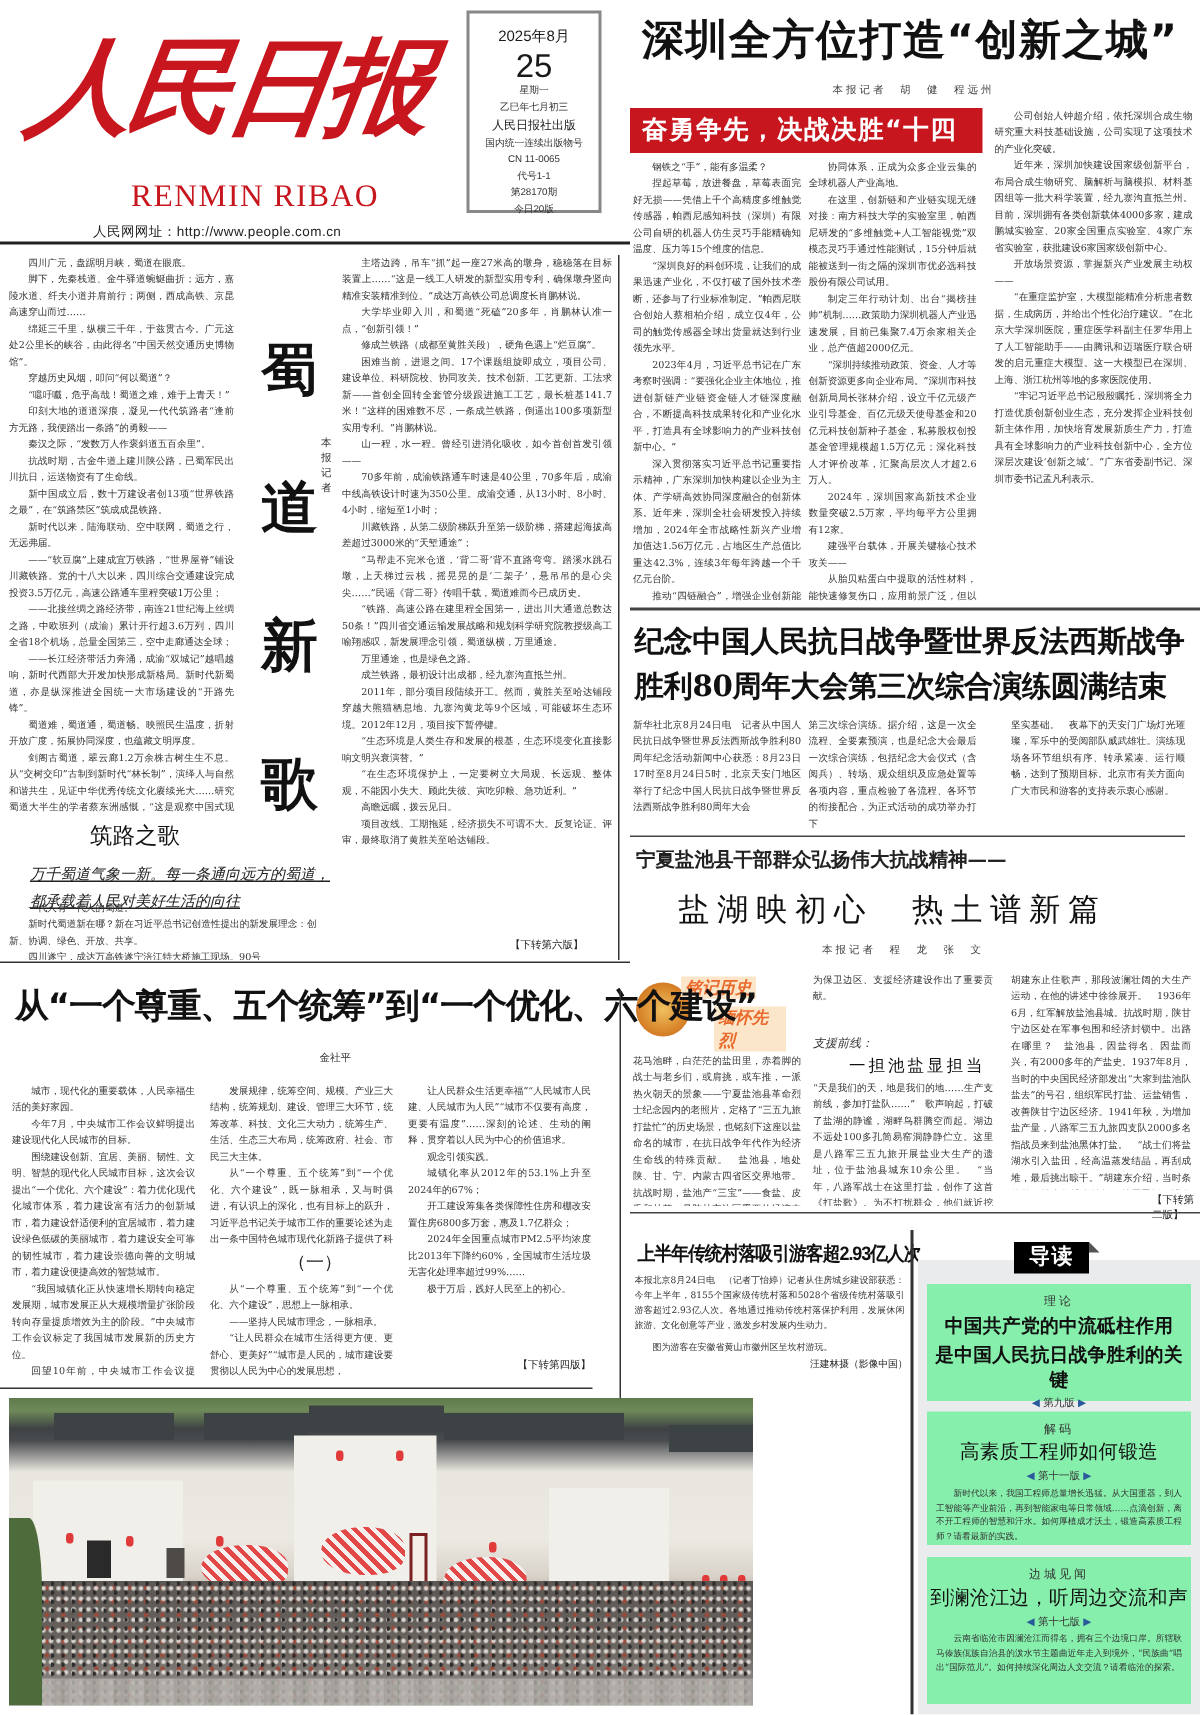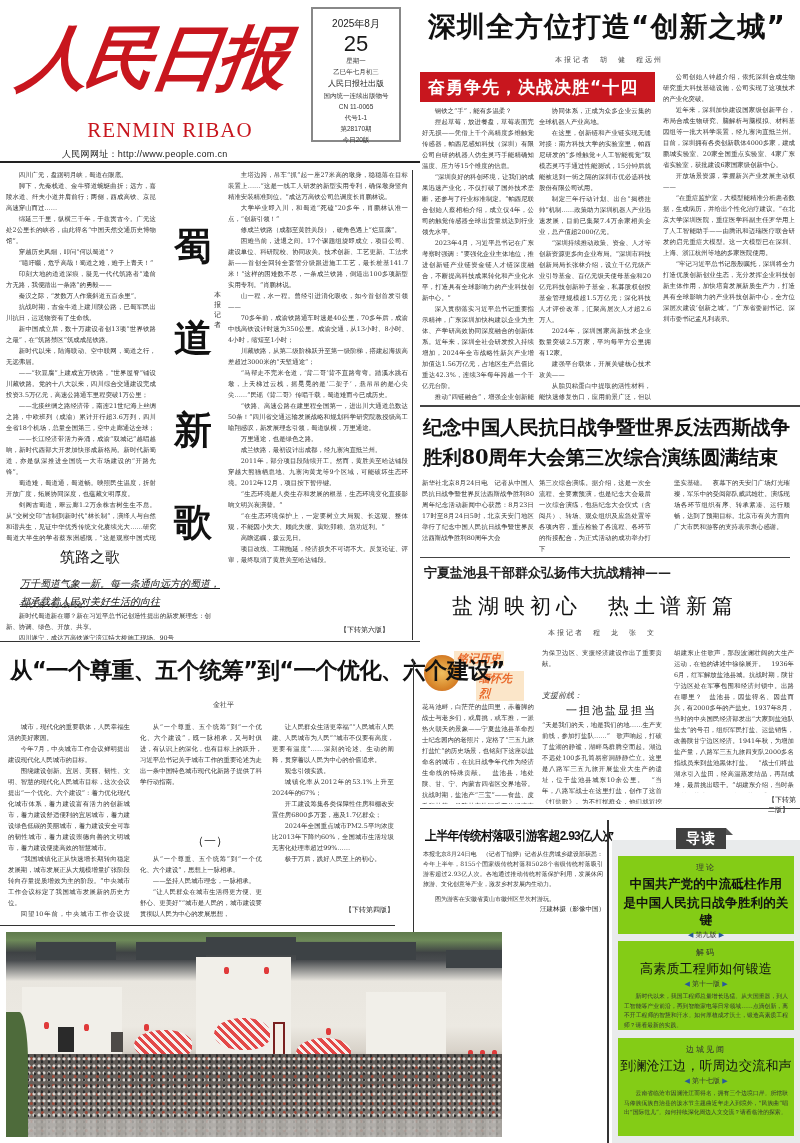--- a/index.html
+++ b/index.html
@@ -71,24 +71,24 @@
   .vrule-left { left: 413px; top: 660px; width: 1px; height: 275px; background: #333; }
   .rule-bot2 { left: 0; top: 925px; width: 395px; height: 1px; background: #333; }
 
   
   .h-village { left: 425px; top: 827px; font-family: "Liberation Sans Narrow", "Liberation Sans", sans-serif; font-size: 13px;
     font-weight: bold; color: #111; letter-spacing: -0.8px; transform: scaleX(0.92); transform-origin: left; white-space: nowrap; }
   .vrule-right { left: 607px; top: 820px; width: 2px; height: 323px; background: #333; }
 
   
   .guide-bg { left: 612px; top: 840px; width: 188px; height: 303px; background: #e9ebec; }
-  .guide-tag { left: 676px; top: 828px; width: 50px; height: 21px; background: #404040; color: #fff;
+  .guide-tag { left: 676px; top: 828px; width: 50px; height: 21px; background: #000000; color: #fff;
     font-family: "DejaVu Sans", sans-serif; font-weight: bold; font-size: 14px; line-height: 21px; text-align: center; letter-spacing: 1px; }
   .guide-tag-tip { left: 726px; top: 828px; width: 0; height: 0; border-top: 7px solid transparent; border-left: 7px solid #555; }
-  .guide-card { background: #84cc16; position: absolute; left: 618px; width: 176px; text-align: center; }
+  .guide-card { background: #86efac; position: absolute; left: 618px; width: 176px; text-align: center; }
   .g-kicker { font-size: 8px; color: #333; margin-top: 6px; letter-spacing: 2px; }
   .g-title { font-family: "DejaVu Sans", sans-serif; font-weight: bold; font-size: 12.5px; color: #111; line-height: 17px; margin-top: 2px; letter-spacing: 0.2px; }
   .g-title.light { font-weight: normal; font-size: 13px; }
   .g-page { font-size: 7px; color: #333; margin-top: 2px; }
   .g-page .arr { color: #2a5a9a; font-size: 7px; }
   .g-desc { font-size: 5.8px; line-height: 9.5px; color: #333; text-align: justify; padding: 3px 6px 4px; text-indent: 2em; }
 
   
   .photo { left: 6px; top: 932px; width: 496px; height: 205px; overflow: hidden;
     background: linear-gradient(180deg, #5f7a4c 0%, #6e8a59 4%, #3e4244 10%, #4a4d50 14%, #e9e6df 24%, #ece9e2 46%, #d8d2c9 58%, #9a8f86 68%, #8b7e74 78%, #a8a39f 92%, #b9b6b3 100%); }
@@ -242,20 +242,21 @@
 <div class="abs h-yige">从“一个尊重、五个统筹”到“一个优化、六个建设”</div>
 <div class="abs by-yige">金社平</div>
 <div class="abs col" style="left:8px; top:722px; width:122px; height:198px;">
   <p>城市，现代化的重要载体，人民幸福生活的美好家园。</p>
     <p>今年7月，中央城市工作会议鲜明提出建设现代化人民城市的目标。</p>
     <p>围绕建设创新、宜居、美丽、韧性、文明、智慧的现代化人民城市目标，这次会议提出“一个优化、六个建设”：着力优化现代化城市体系，着力建设富有活力的创新城市，着力建设舒适便利的宜居城市，着力建设绿色低碳的美丽城市，着力建设安全可靠的韧性城市，着力建设崇德向善的文明城市，着力建设便捷高效的智慧城市。</p>
   <p>“我国城镇化正从快速增长期转向稳定发展期，城市发展正从大规模增量扩张阶段转向存量提质增效为主的阶段。”中央城市工作会议标定了我国城市发展新的历史方位。</p>
     <p>回望10年前，中央城市工作会议提出“一个尊重、五个统筹”：尊重城市</p>
 </div>
 <div class="abs col" style="left:140px; top:722px; width:122px; height:108px;">
+  <p>发展规律，统筹空间、规模、产业三大结构，统筹规划、建设、管理三大环节，统筹改革、科技、文化三大动力，统筹生产、生活、生态三大布局，统筹政府、社会、市民三大主体。</p>
     <p>从“一个尊重、五个统筹”到“一个优化、六个建设”，既一脉相承，又与时俱进，有认识上的深化，也有目标上的跃升，习近平总书记关于城市工作的重要论述为走出一条中国特色城市现代化新路子提供了科学行动指南。</p>
 </div>
 <div class="abs sec-one">（一）</div>
 <div class="abs col" style="left:140px; top:854px; width:122px; height:66px;">
   <p>从“一个尊重、五个统筹”到“一个优化、六个建设”，思想上一脉相承。</p>
     <p>——坚持人民城市理念，一脉相承。</p>
     <p>“让人民群众在城市生活得更方便、更舒心、更美好”“城市是人民的，城市建设要贯彻以人民为中心的发展思想，</p>
 </div>
 <div class="abs col" style="left:272px; top:722px; width:122px; height:180px;">
   <p>让人民群众生活更幸福”“人民城市人民建、人民城市为人民”“城市不仅要有高度，更要有温度”……深刻的论述、生动的阐释，贯穿着以人民为中心的价值追求。</p>

